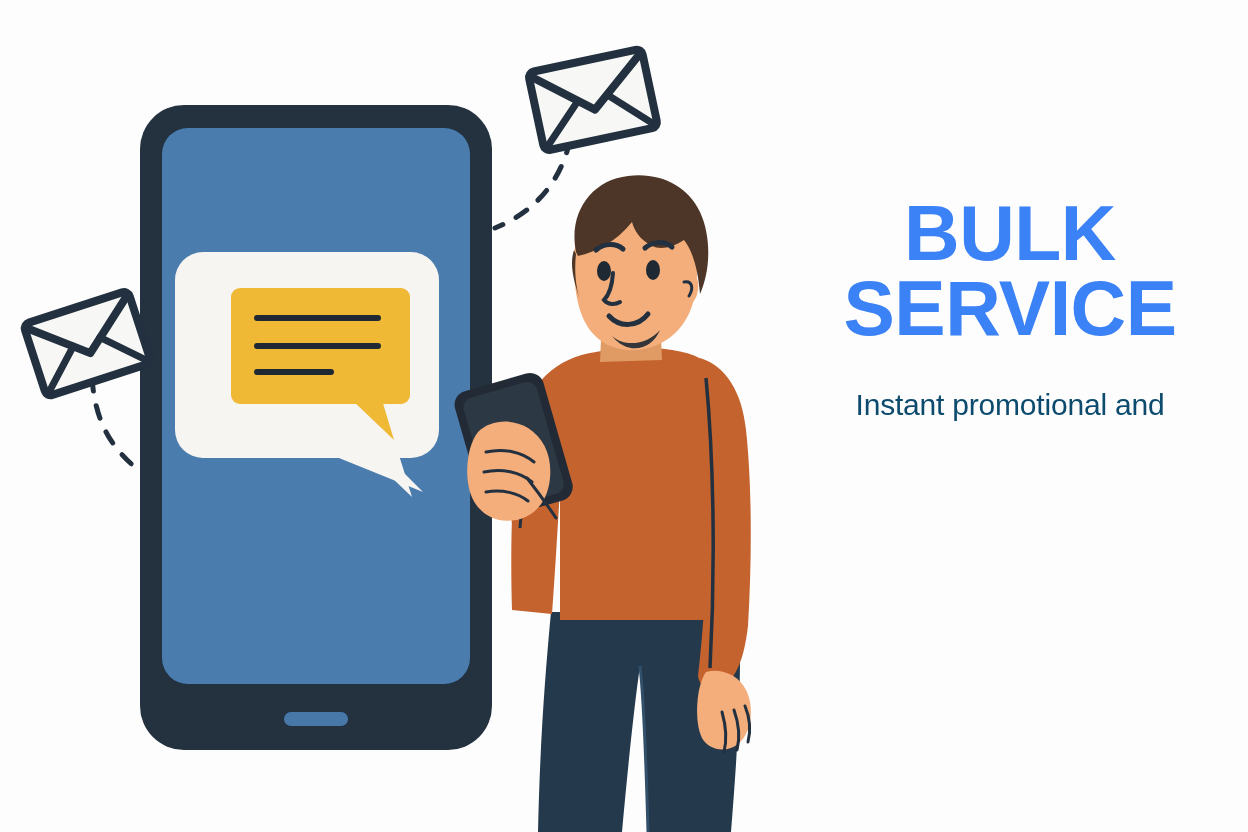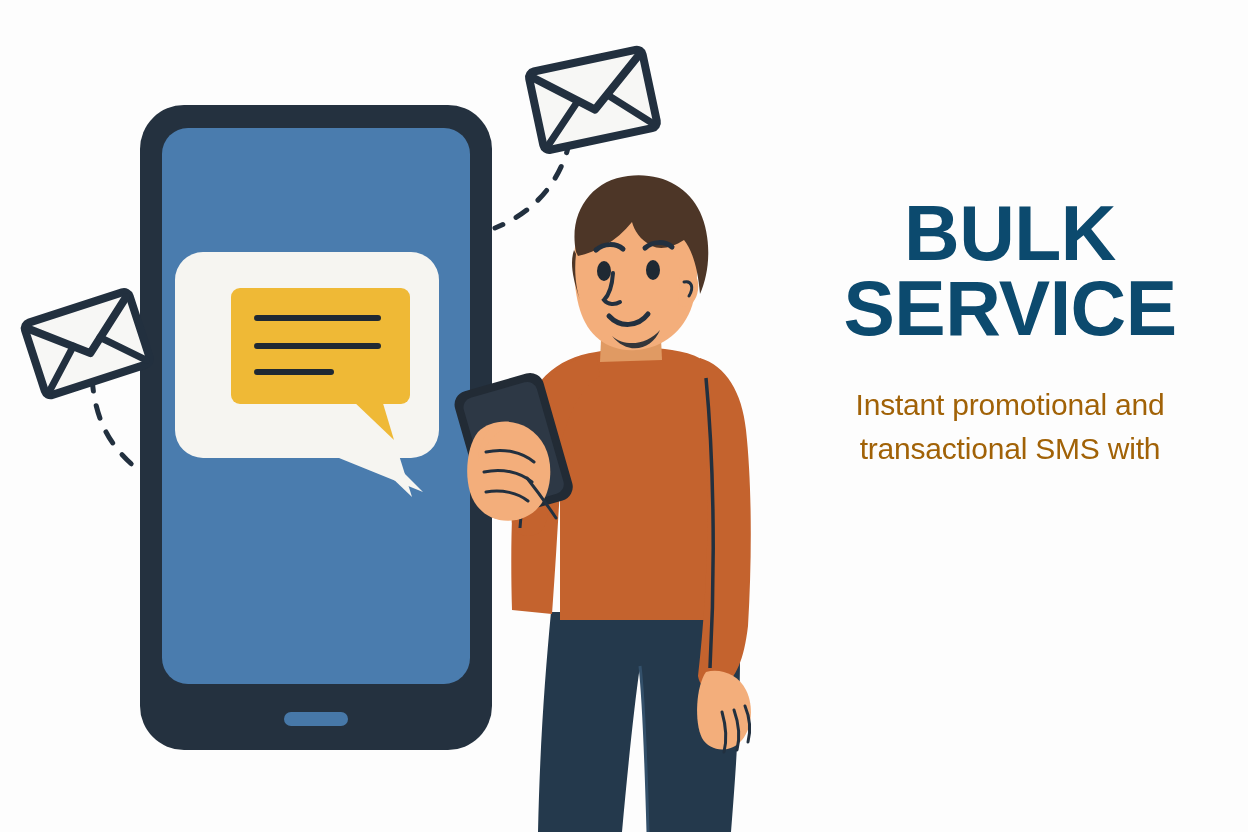--- a/index.html
+++ b/index.html
@@ -25,32 +25,32 @@
   }
   
   #text-block {
     position: absolute;
     left: 800px;
     top: 196px;
     width: 420px;
     text-align: center;
   }
   #headline {
-    color: #0c4a6e;
+    color: #3b82f6;
     font-family: "Liberation Sans", sans-serif;
     font-weight: bold;
     font-size: 77px;
     line-height: 0.98;
     letter-spacing: -0.5px;
     margin: 0;
   }
   #headline .hl-line { display: block; white-space: nowrap; }
   #subheadline {
     margin: 36px 0 0 0;
-    color: #a16207;
+    color: #0c4a6e;
     font-family: "Liberation Sans", sans-serif;
     font-weight: normal;
     font-size: 30px;
     line-height: 1.48;
     letter-spacing: -0.2px;
   }
   #subheadline .sub-line { display: block; white-space: nowrap; }
 </style>
 </head>
 <body>
@@ -229,17 +229,16 @@
 
   </svg>
 
   <div id="text-block">
     <h1 id="headline">
       <span class="hl-line">BULK</span>
       <span class="hl-line">SERVICE</span>
     </h1>
     <p id="subheadline">
       <span class="sub-line">Instant promotional and</span>
-      <span class="sub-line">transactional SMS with</span>
     </p>
   </div>
 
 </div>
 
 </body></html>

